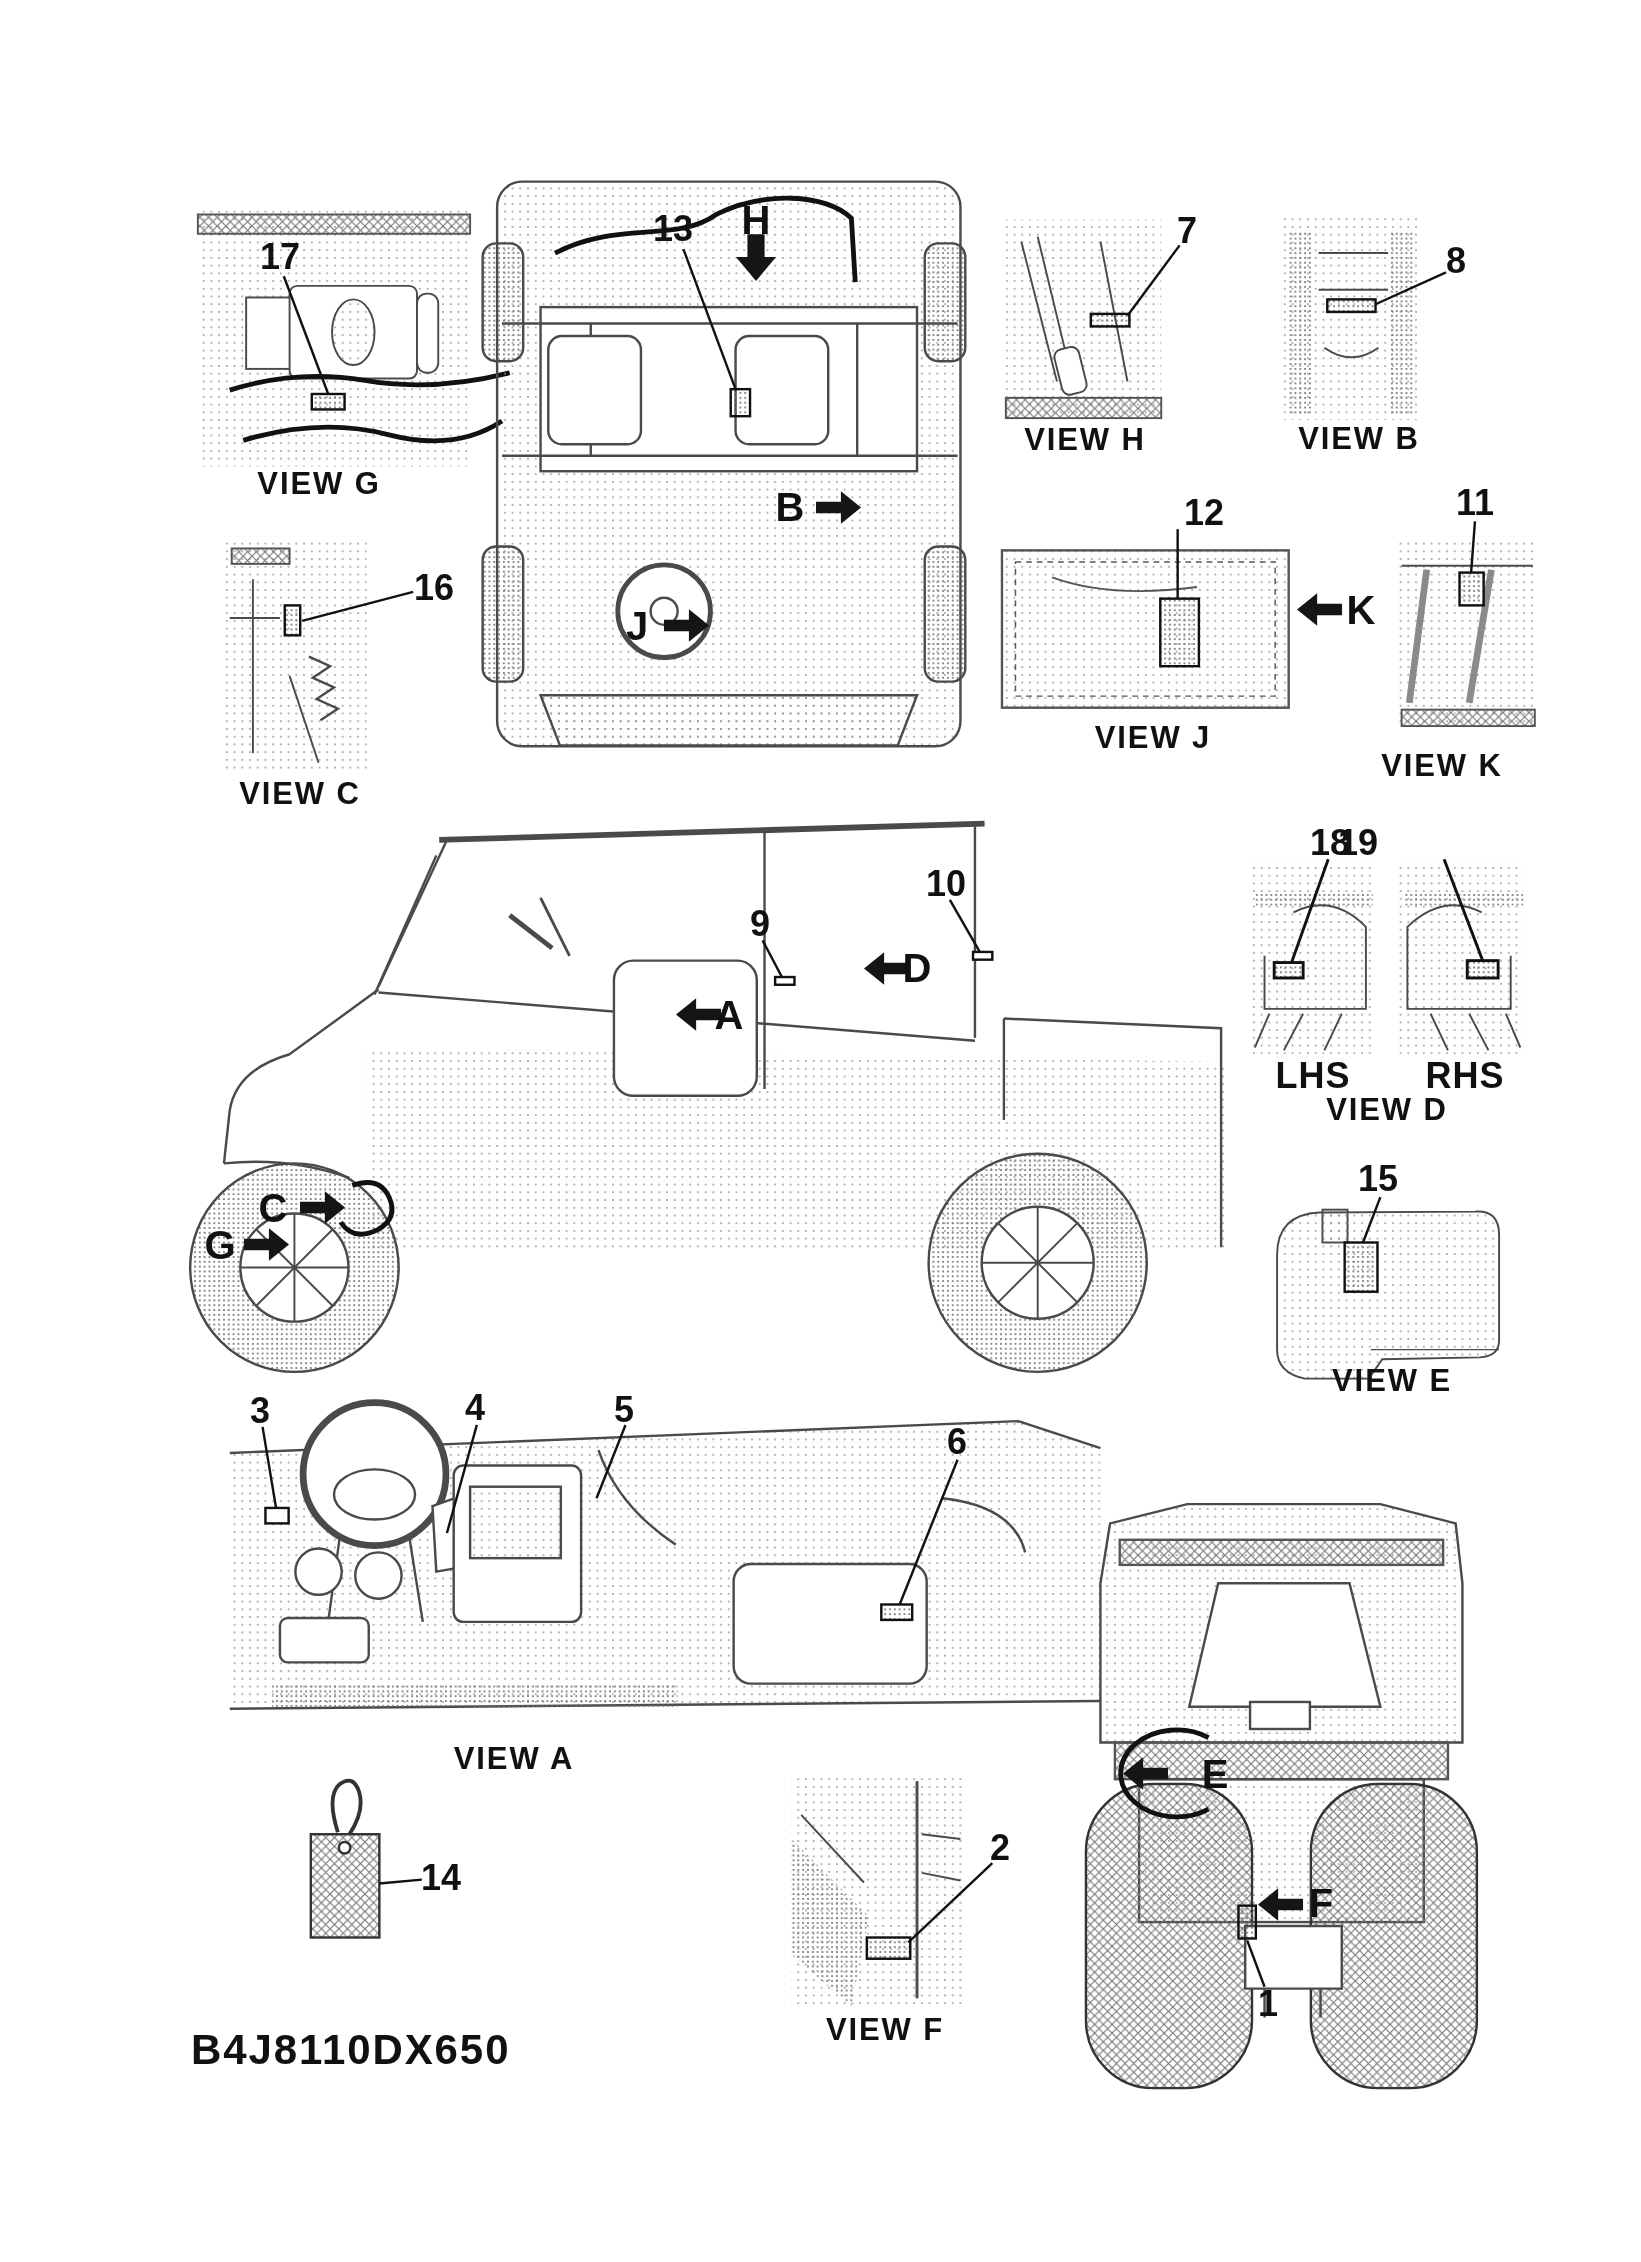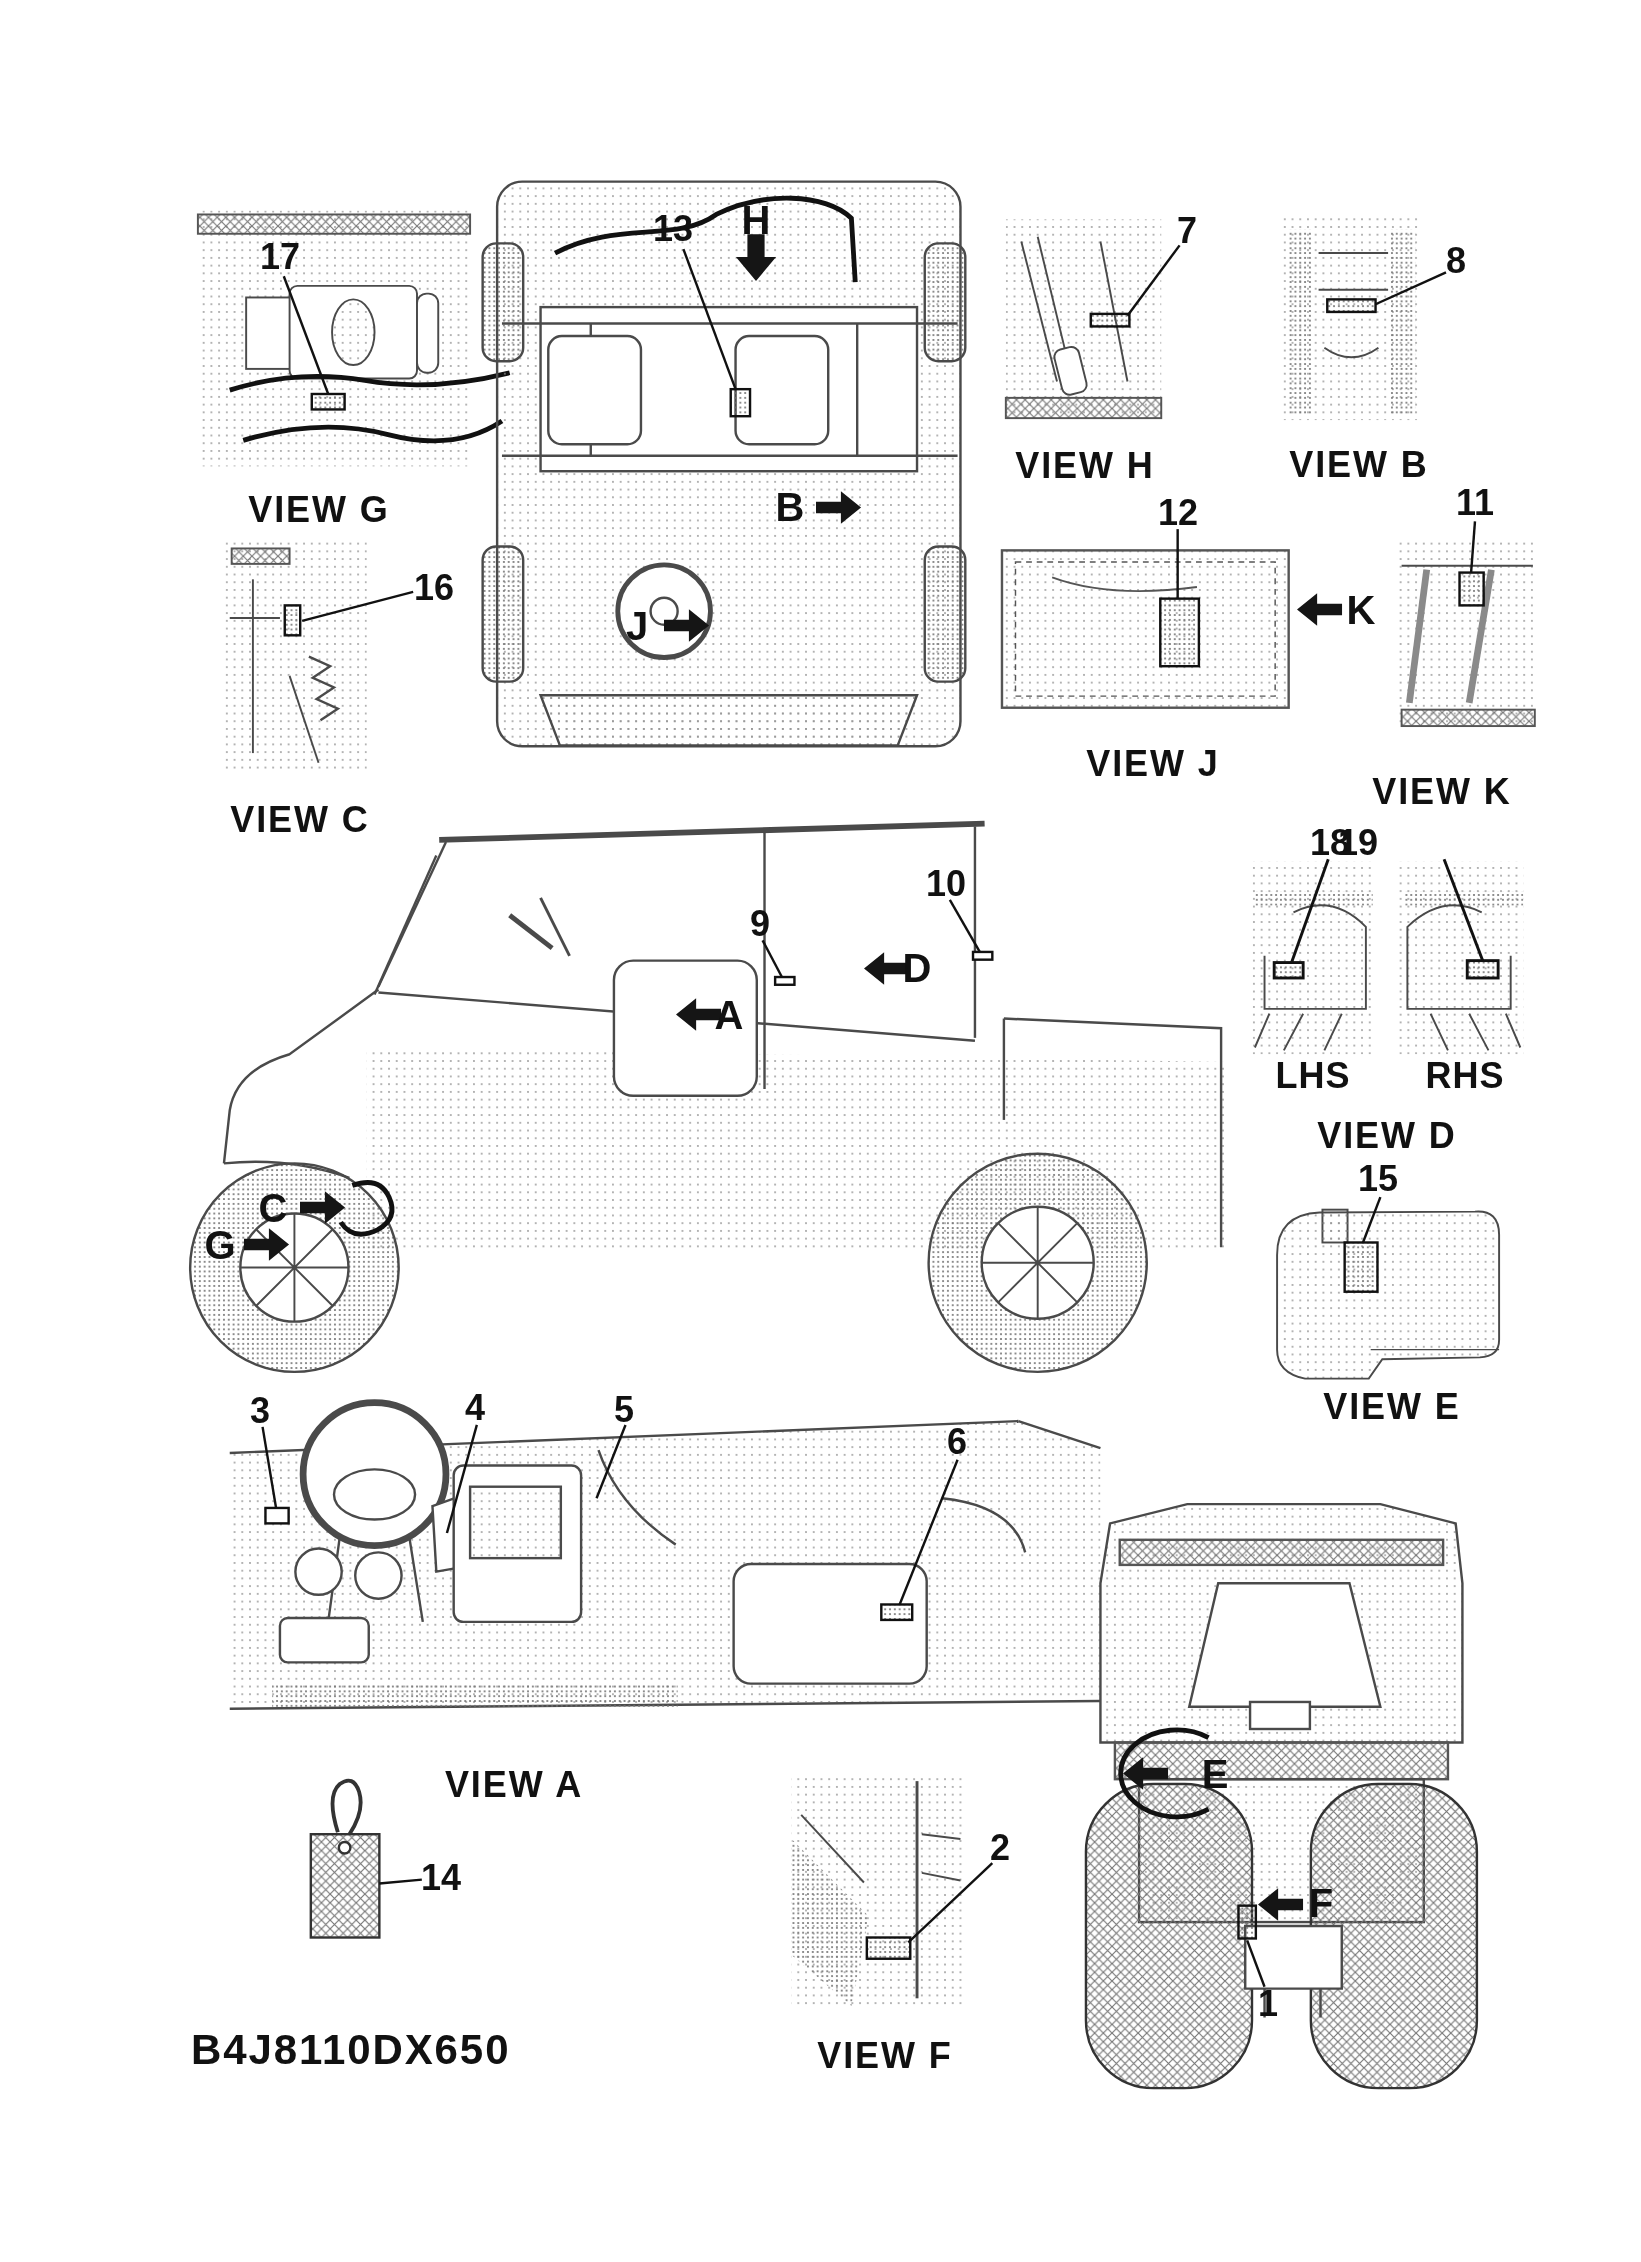--- a/index.html
+++ b/index.html
@@ -6,21 +6,21 @@
   .page{
     position:relative;width:1641px;height:2262px;background:#fff;overflow:hidden;
     font-family:"Liberation Sans", sans-serif;color:#111;
   }
   .art{position:absolute;left:0;top:0;}
   .num, .view-label, .arrow-letter, .side-label{
     position:absolute;transform:translate(-50%,-50%);
     white-space:nowrap;line-height:1;color:#111;user-select:none;
   }
   .num{font-size:36px;font-weight:700;}
-  .view-label{font-size:36px;font-weight:700;letter-spacing:1.9px;margin-top:27px;}
+  .view-label{font-size:31px;font-weight:700;letter-spacing:1.9px;}
   .side-label{font-size:36px;font-weight:700;letter-spacing:1px;}
   .arrow-letter{font-size:40px;font-weight:700;}
   .dir-arrow{position:absolute;}
   .drawing-code{
     position:absolute;left:191px;top:2026px;font-size:42px;font-weight:700;
     letter-spacing:1.9px;color:#111;
   }
 </style>
 </head>
 <body>
@@ -284,21 +284,21 @@
   <div class="num" style="left:1000px;top:1848px">2</div>
   <div class="num" style="left:260px;top:1411px">3</div>
   <div class="num" style="left:475px;top:1408px">4</div>
   <div class="num" style="left:624px;top:1410px">5</div>
   <div class="num" style="left:957px;top:1442px">6</div>
   <div class="num" style="left:1187px;top:231px">7</div>
   <div class="num" style="left:1456px;top:261px">8</div>
   <div class="num" style="left:760px;top:924px">9</div>
   <div class="num" style="left:946px;top:884px">10</div>
   <div class="num" style="left:1475px;top:503px">11</div>
-  <div class="num" style="left:1178px;top:513px">12</div>
+  <div class="num" style="left:1204px;top:513px">12</div>
   <div class="num" style="left:673px;top:229px">13</div>
   <div class="num" style="left:441px;top:1878px">14</div>
   <div class="num" style="left:1378px;top:1179px">15</div>
   <div class="num" style="left:434px;top:588px">16</div>
   <div class="num" style="left:280px;top:257px">17</div>
   <div class="num" style="left:1330px;top:843px">18</div>
   <div class="num" style="left:1358px;top:843px">19</div>
 
   <div class="view-label" style="left:319px;top:483px">VIEW G</div>
   <div class="view-label" style="left:300px;top:793px">VIEW C</div>

